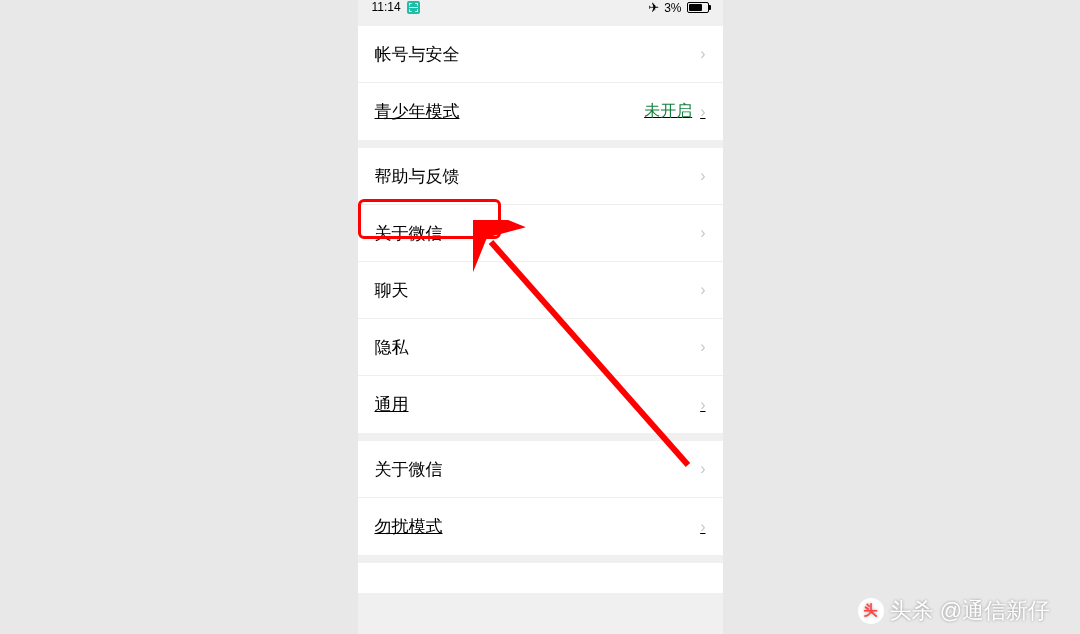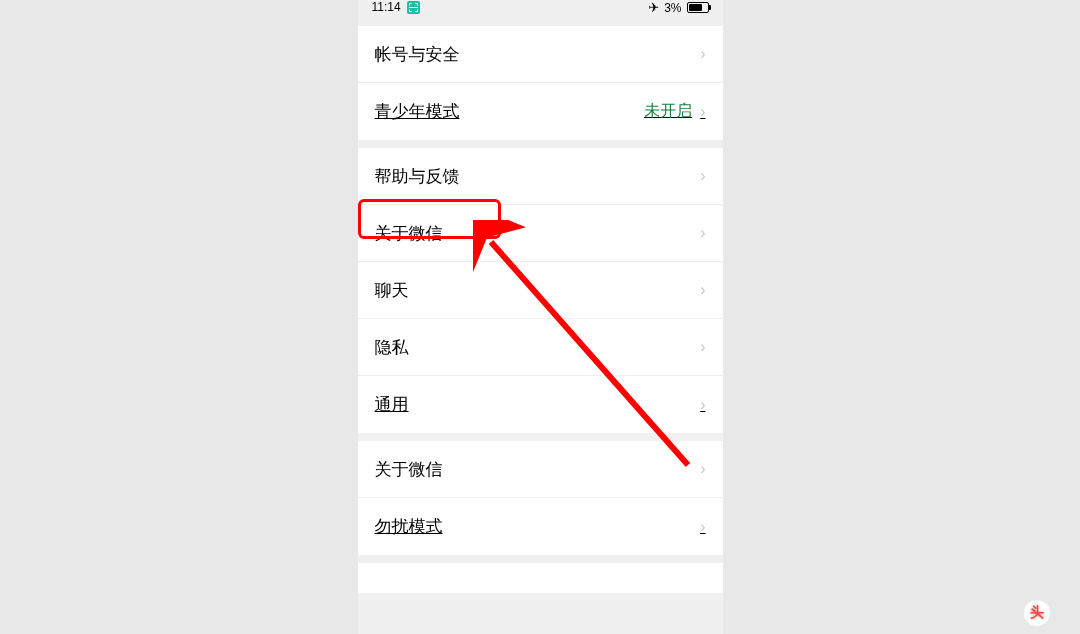--- a/index.html
+++ b/index.html
@@ -302,13 +302,14 @@
         <path d="M0,0 L12,6 L0,12 L3,6 Z" fill="#ff0000"></path>
       </marker>
     </defs>
     <line x1="215" y1="245" x2="18" y2="22" stroke="#ff0000" stroke-width="6" marker-end="url(#arrowhead)"></line>
   </svg>
 
 </div>
 
 <div class="watermark">
   <span class="watermark-icon">头</span>
+  <span>头杀 @通信新仔</span>
 </div>
 
 </body></html>

